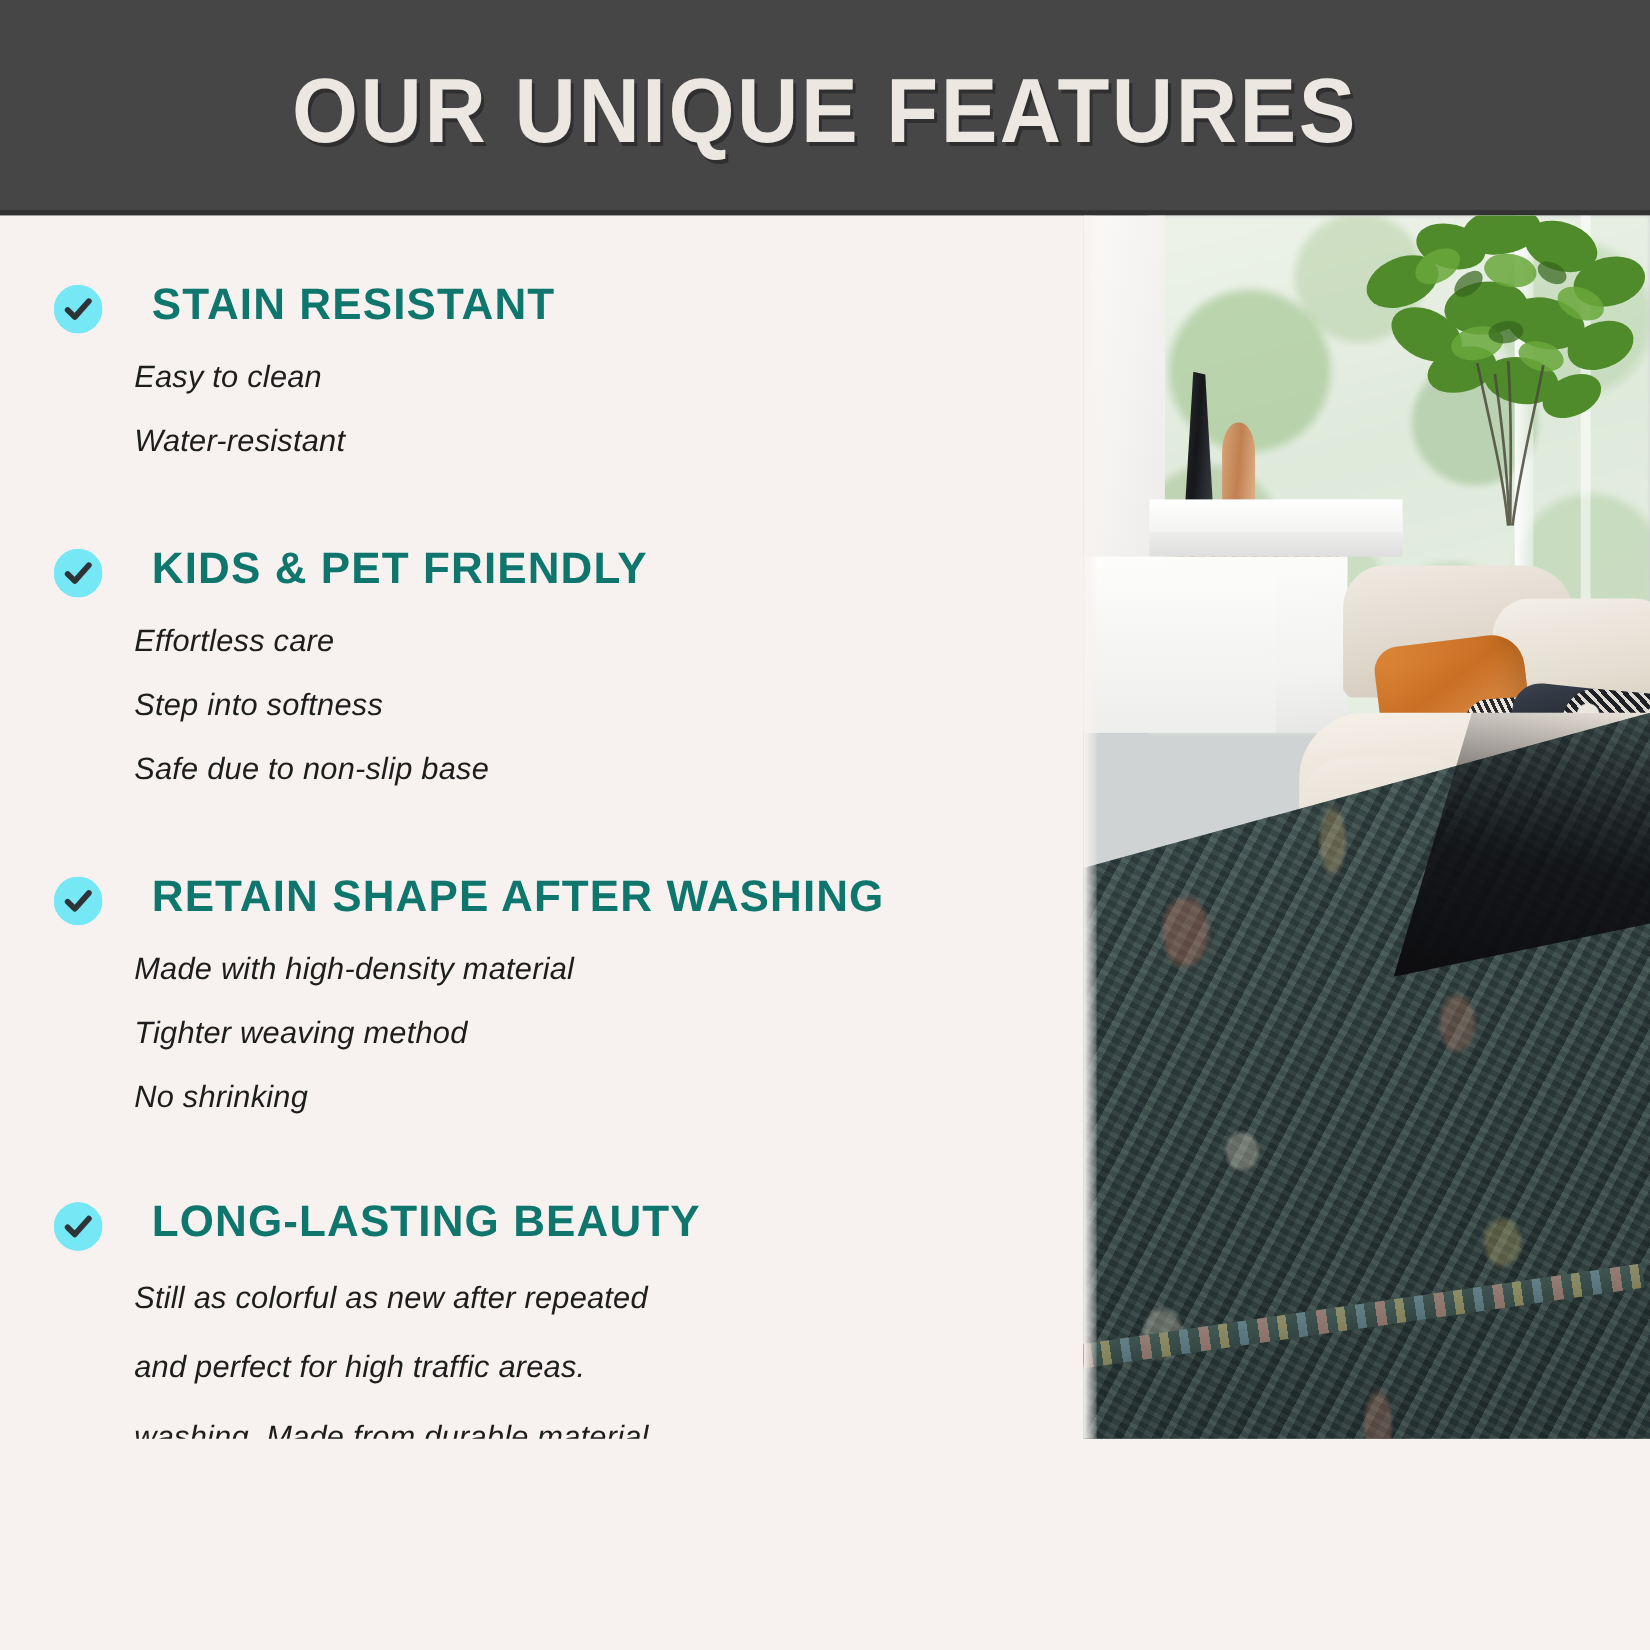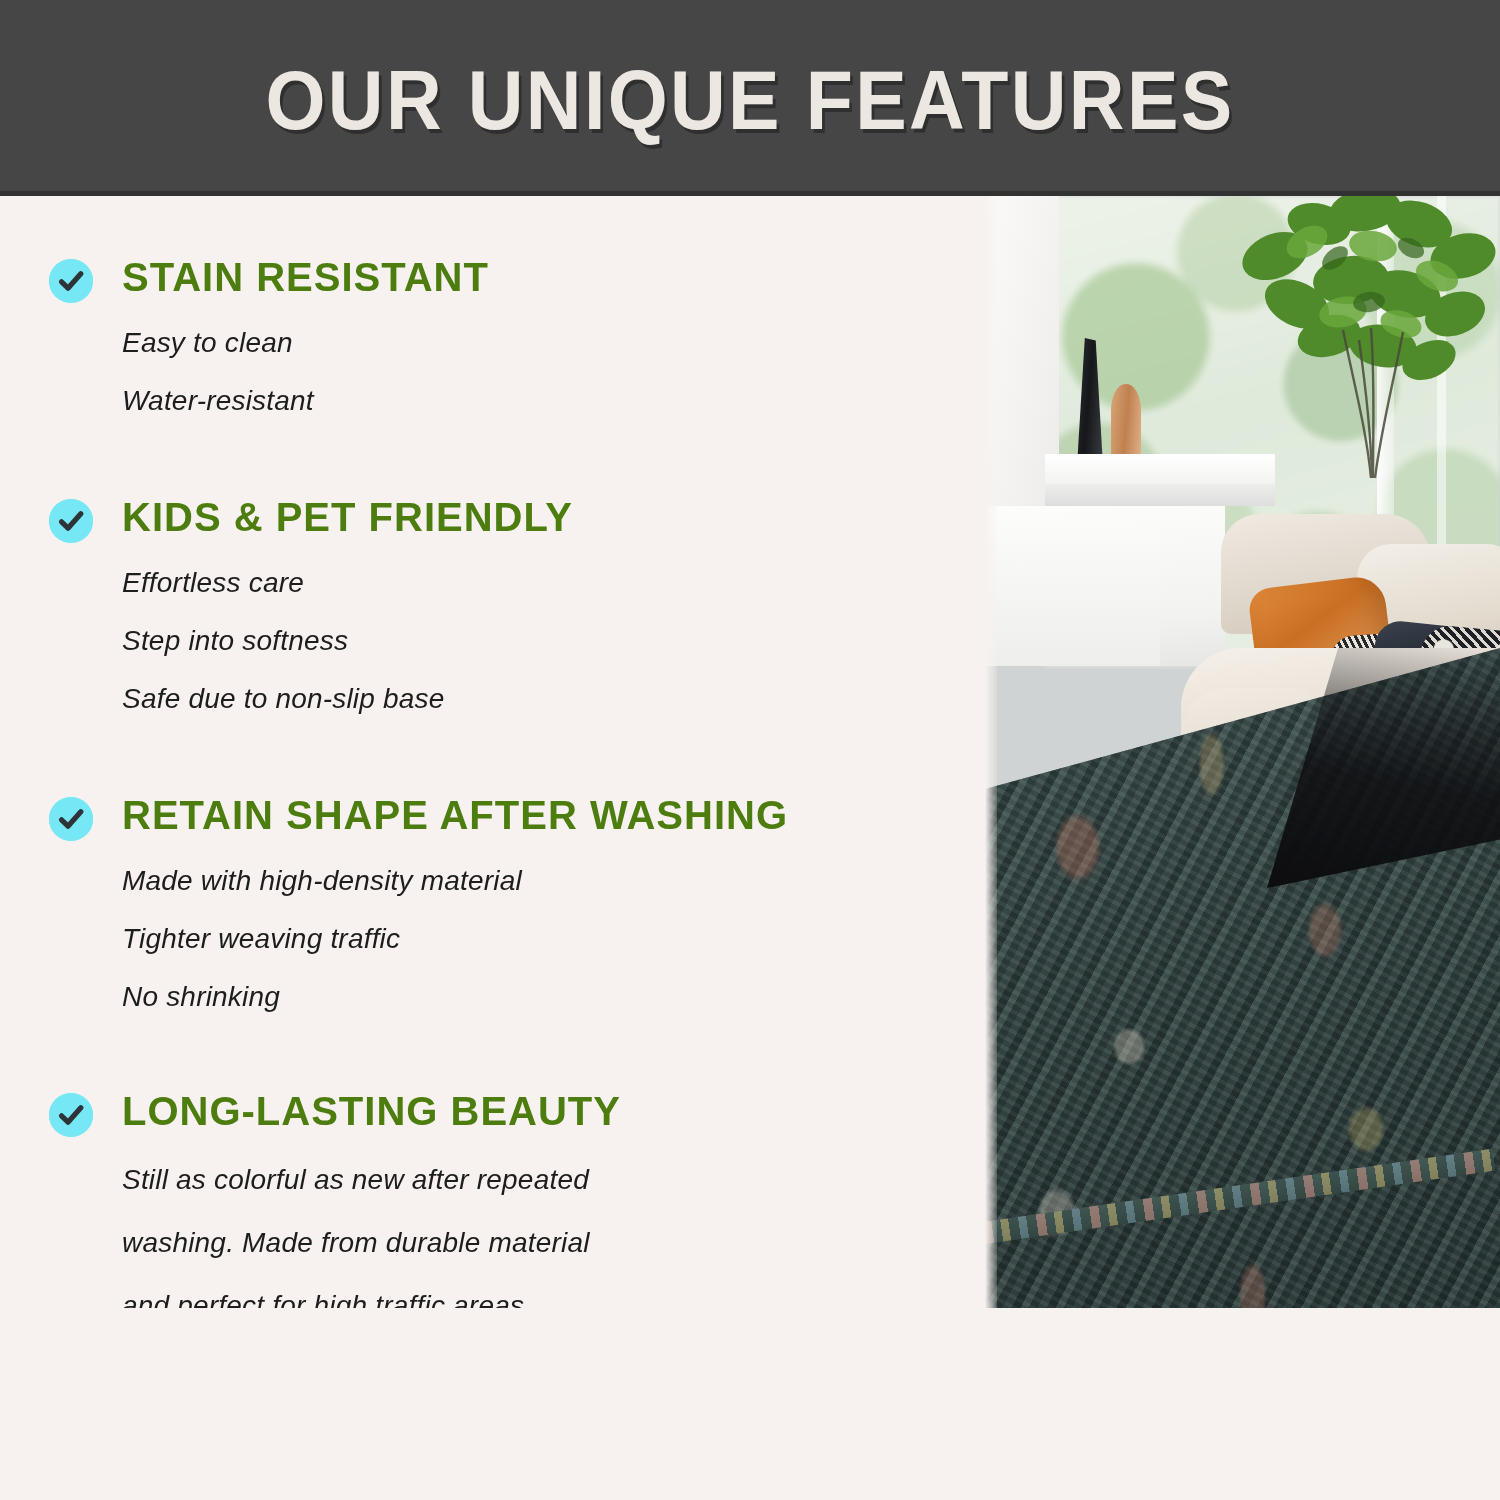--- a/index.html
+++ b/index.html
@@ -90,22 +90,22 @@
     display: block;
   }
   .check-icon svg { display: block; width: 44px; height: 44px; }
 
   .feature-title {
     font-family: "Liberation Sans", sans-serif;
     font-weight: 700;
     font-size: 40px;
     line-height: 46px;
     letter-spacing: 1.0px;
-    color: #4d7c0f;
-    margin: 0 0 14px 0;
+    color: #0f766e;
+    margin: 0 0 14px 16px;
     white-space: nowrap;
   }
 
   .feature-lines {
     margin: 0;
     padding: 0;
     list-style: none;
   }
   .feature-lines li {
     font-family: "Liberation Sans", sans-serif;
@@ -400,37 +400,37 @@
     <div class="feature f3">
       <span class="check-icon">
         <svg viewBox="0 0 44 44" aria-hidden="true">
           <circle cx="22" cy="22" r="22" fill="#76e8f5"></circle>
           <path d="M12.5 22.8 L19 29.2 L31.8 14.8" fill="none" stroke="#2e3338" stroke-width="5.2" stroke-linecap="round" stroke-linejoin="round"></path>
         </svg>
       </span>
       <h2 class="feature-title">RETAIN SHAPE AFTER WASHING</h2>
       <ul class="feature-lines">
         <li>Made with high-density material</li>
-        <li>Tighter weaving traffic</li>
+        <li>Tighter weaving method</li>
         <li>No shrinking</li>
       </ul>
     </div>
 
     <div class="feature f4">
       <span class="check-icon">
         <svg viewBox="0 0 44 44" aria-hidden="true">
           <circle cx="22" cy="22" r="22" fill="#76e8f5"></circle>
           <path d="M12.5 22.8 L19 29.2 L31.8 14.8" fill="none" stroke="#2e3338" stroke-width="5.2" stroke-linecap="round" stroke-linejoin="round"></path>
         </svg>
       </span>
       <h2 class="feature-title">LONG-LASTING BEAUTY</h2>
       <ul class="feature-lines">
         <li>Still as colorful as new after repeated</li>
+        <li>and perfect for high traffic areas.</li>
         <li>washing. Made from durable material</li>
-        <li>and perfect for high traffic areas.</li>
       </ul>
     </div>
 
   </div>
 
   <div id="photo">
 
     <div class="ph" id="window-glass"></div>
     <div class="ph" id="window-mullion"></div>
     <div class="ph" id="window-mullion2"></div>

